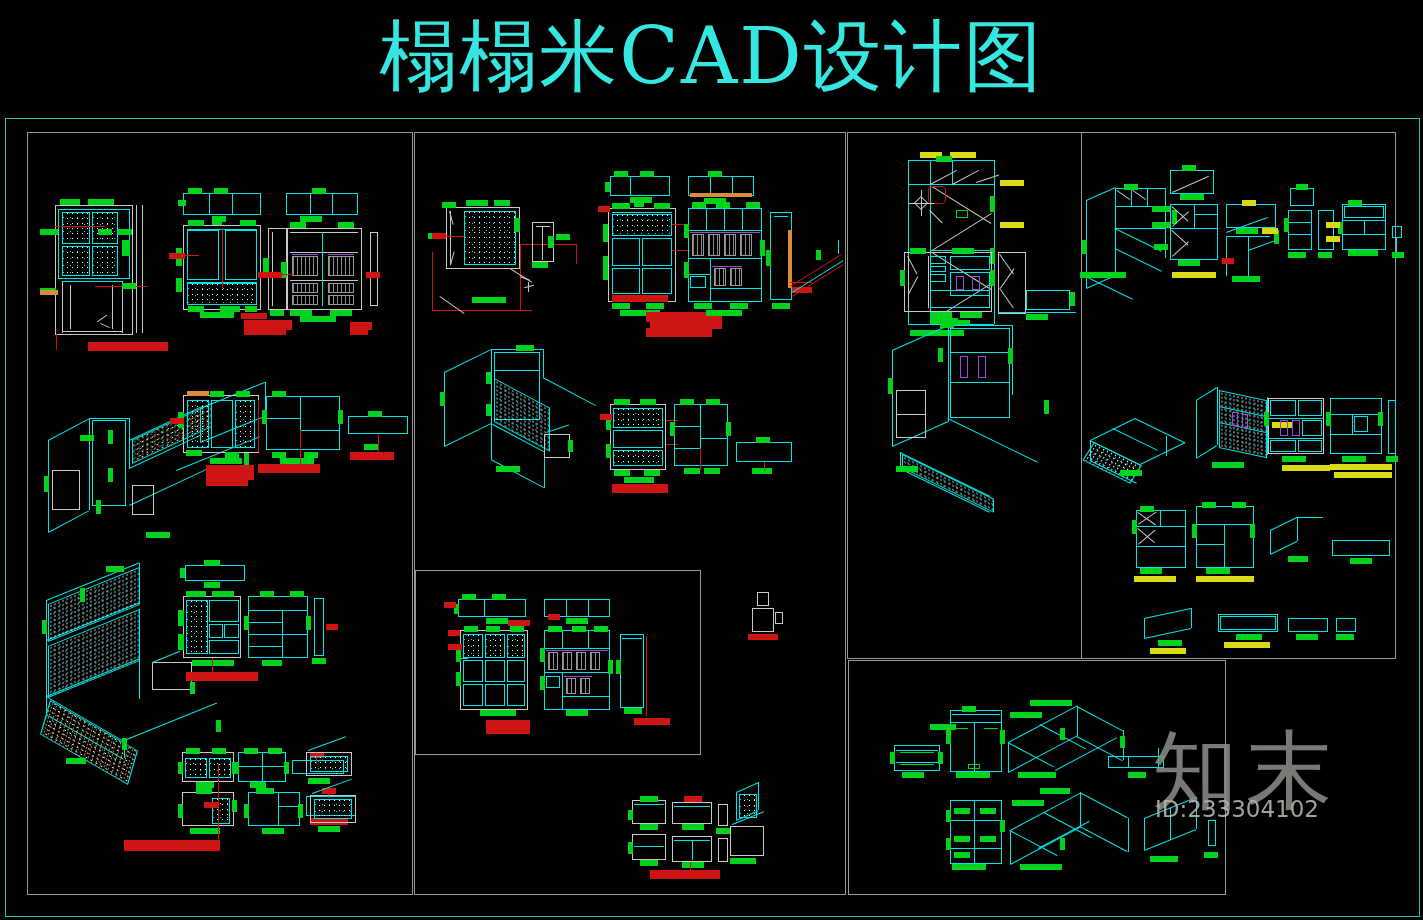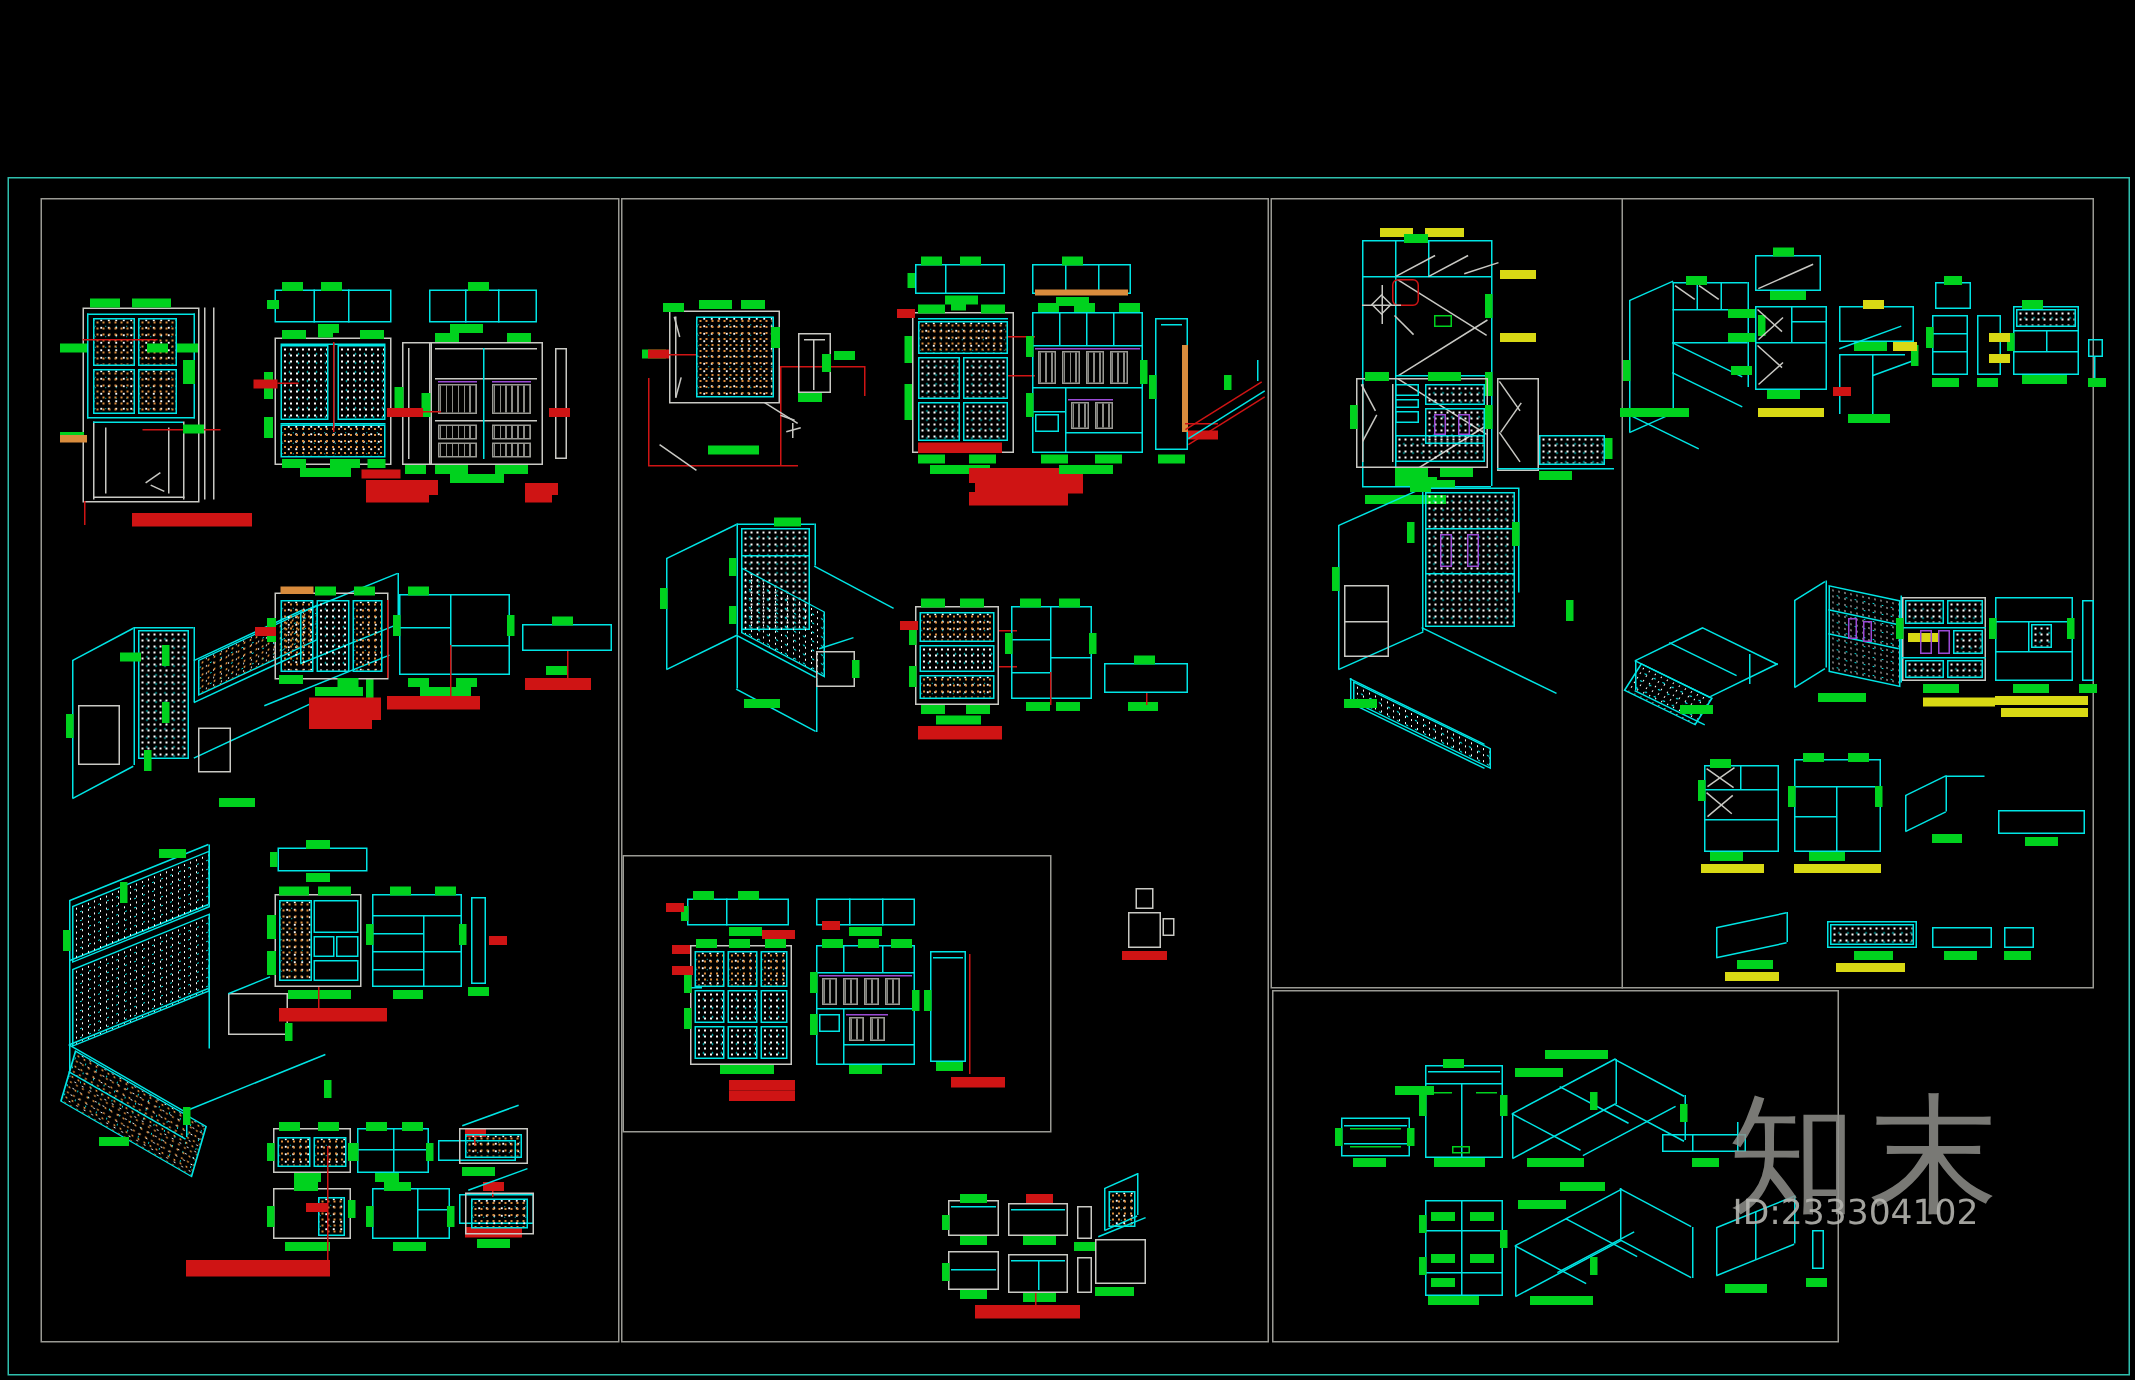--- a/index.html
+++ b/index.html
@@ -63,20 +63,21 @@
   #wm{position:absolute;color:#8f8f8a;font-family:"DejaVu Serif","Liberation Serif",serif;
       font-size:86px;line-height:86px;letter-spacing:8px;opacity:.85;white-space:nowrap;}
   #wmid{position:absolute;color:#b4b4af;font-family:"DejaVu Sans","Liberation Sans",sans-serif;
       font-size:23px;letter-spacing:0px;white-space:nowrap;opacity:.9;}
 </style>
 </head>
 <body>
 
 <div id="stage">
 
+  <div id="title">榻榻米CAD设计图</div>
 
   <div class="cyanframe" style="left:5px;top:118px;width:1413px;height:797px;"></div>
 
   <div class="panel" style="left:27px;top:132px;width:386px;height:763px;"></div>
   <div class="panel" style="left:414px;top:132px;width:432px;height:763px;"></div>
   <div class="panel" style="left:415px;top:570px;width:286px;height:185px;"></div>
   <div class="panel" style="left:847px;top:132px;width:549px;height:527px;"></div>
   <div class="vdiv" style="left:1081px;top:132px;height:527px;"></div>
   <div class="panel" style="left:848px;top:660px;width:378px;height:235px;"></div>
 

